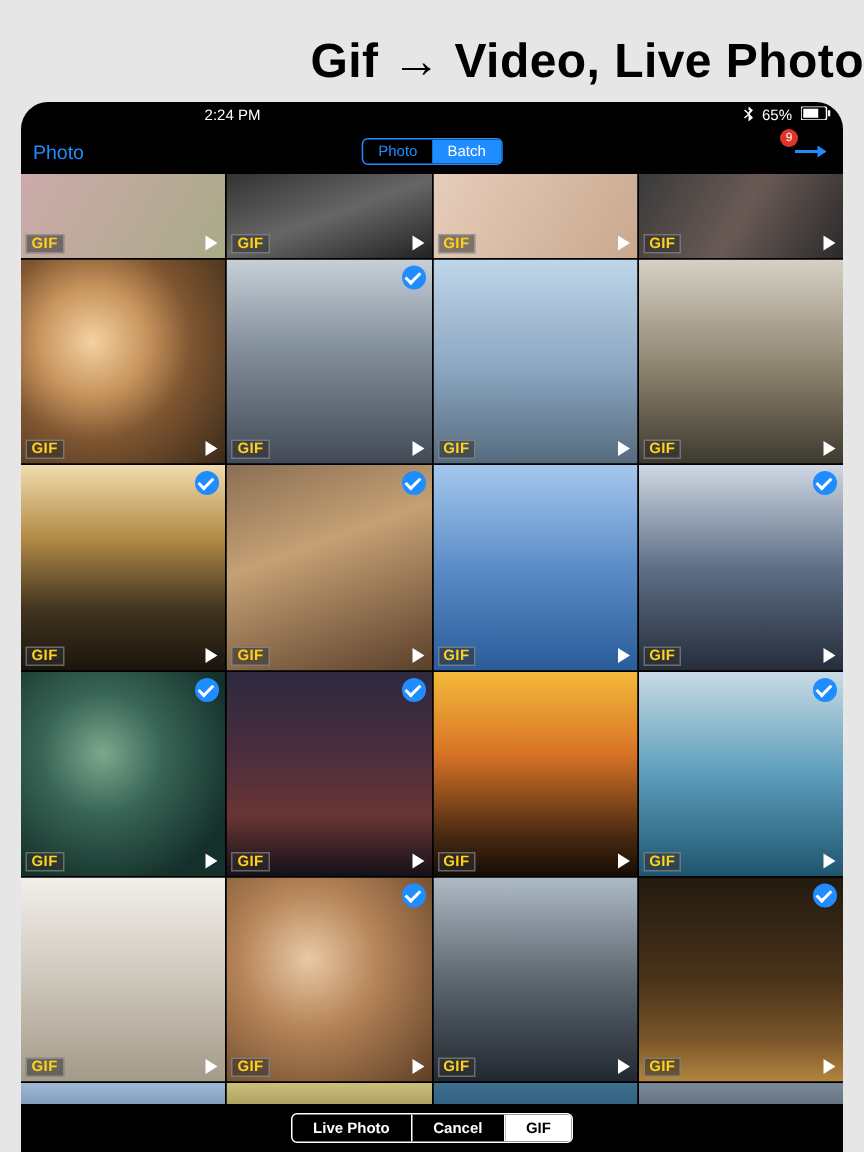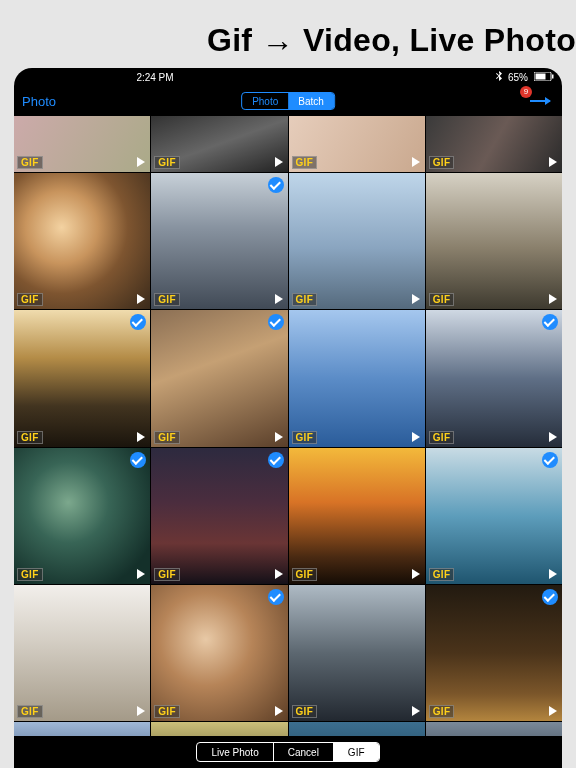--- a/index.html
+++ b/index.html
@@ -165,20 +165,21 @@
     align-items:center;
     justify-content:center;
   }
   .bot-seg {
     display:flex;
     border:1px solid #fff;
     border-radius:4px;
     overflow:hidden;
     height:20px;
     font-size:10px;
+    font-weight:bold;
   }
   .bot-seg div {
     padding: 1px 14px;
     color:#fff;
     display:flex; align-items:center;
     border-right:1px solid #fff;
   }
   .bot-seg div:last-child { border-right:none; }
   .bot-seg div.active {
     background:#fff;

